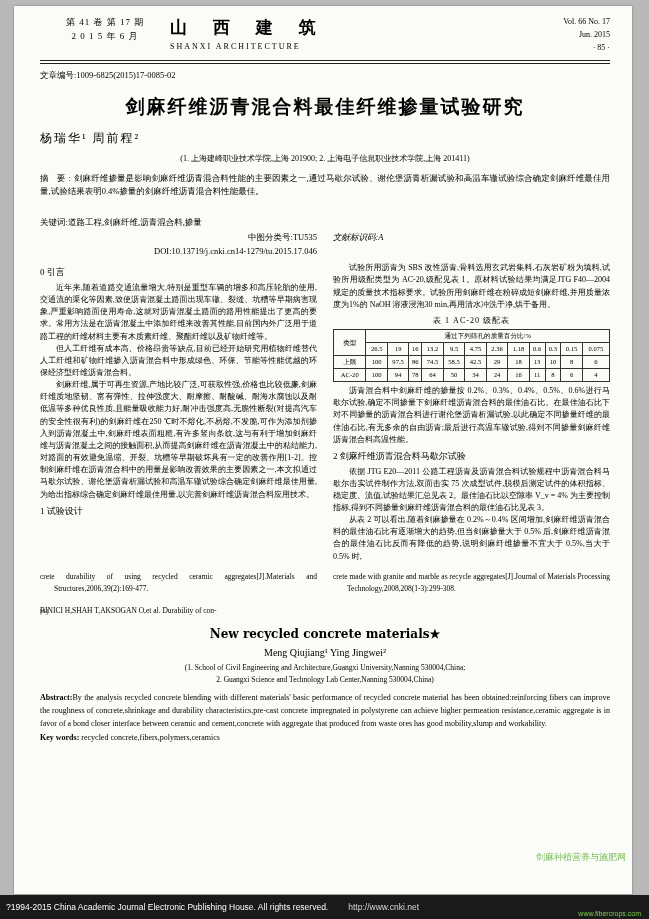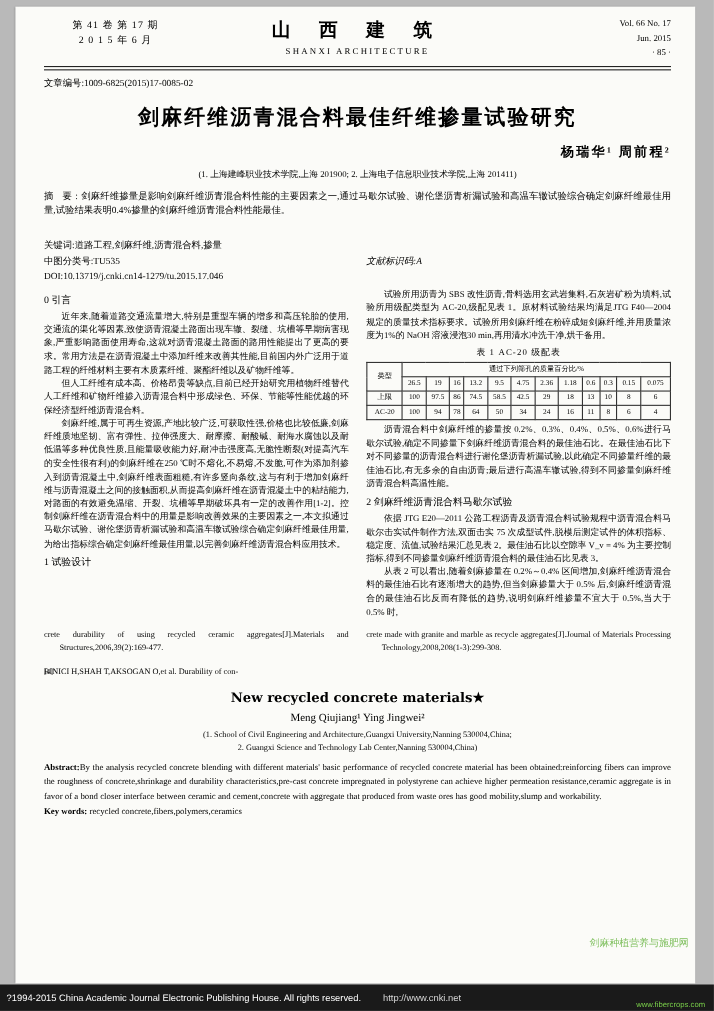--- a/index.html
+++ b/index.html
@@ -14,34 +14,34 @@
     background:#fbfbf8;
     box-shadow:0 0 2px rgba(0,0,0,.4);
     overflow:hidden;
   }
   .inner{position:absolute;left:26px;top:10px;width:570px;}
 
   
   .masthead{display:flex;align-items:flex-start;justify-content:space-between;
     padding-bottom:4px;}
   .mh-left{font-size:9px;line-height:1.5;text-align:center;width:130px;letter-spacing:1px;}
-  .mh-mid{text-align:center;flex:1;}
+  .mh-mid{flex:1;}
   .mh-mid .cn{font-size:17px;letter-spacing:10px;font-family:"DejaVu Serif",serif;font-weight:bold;}
   .mh-mid .en{font-size:8px;letter-spacing:2px;margin-top:3px;}
   .mh-right{font-size:8px;line-height:1.6;text-align:right;width:130px;}
   .rule{border-top:1px solid #222;margin-top:2px;}
   .rule2{border-top:1px solid #222;margin-top:1.5px;}
 
   
   .artno{font-size:8.5px;margin-top:6px;}
   .title{
     text-align:center;font-size:19px;font-weight:bold;letter-spacing:2px;
     margin:12px 0 10px 0;font-family:"DejaVu Serif",serif;
   }
-  .authors{text-align:right;font-size:12px;letter-spacing:2px;margin-bottom:6px;font-weight:bold;}
+  .authors{text-align:left;font-size:12px;letter-spacing:2px;margin-bottom:6px;font-weight:normal;}
   .affil{text-align:center;font-size:8px;line-height:1.5;}
   .abs{font-size:8.5px;line-height:1.55;margin-top:7px;text-align:justify;}
   .abs .lbl{letter-spacing:3px;}
   .kw{font-size:8.5px;margin-top:19px;}
   .clc{font-size:8.5px;margin-top:3px;}
   .doi{font-size:8.5px;margin-top:2px;}
 
   
   .cols{display:flex;gap:16px;margin-top:6px;}
   .col{width:277px;font-size:8px;line-height:1.52;text-align:justify;}
@@ -111,21 +111,21 @@
     <div class="authors">杨瑞华¹    周前程²</div>
     <div class="affil">(1. 上海建峰职业技术学院,上海   201900;   2. 上海电子信息职业技术学院,上海   201411)</div>
 
     <div class="abs">
       <span class="lbl">摘  要:</span><span>剑麻纤维掺量是影响剑麻纤维沥青混合料性能的主要因素之一,通过马歇尔试验、谢伦堡沥青析漏试验和高温车辙试验综合确定剑麻纤维最佳用量,试验结果表明0.4%掺量的剑麻纤维沥青混合料性能最佳。</span>
     </div>
     <div class="kw">
       <span>关键词:</span><span>道路工程,剑麻纤维,沥青混合料,掺量</span>
     </div>
     <div style="display:flex;">
-      <div style="width:277px;margin-right:16px;">
+      <div style="width:277px;margin-right:16px;text-align:right;">
         <div class="clc">中图分类号:TU535</div>
         <div class="doi">DOI:10.13719/j.cnki.cn14-1279/tu.2015.17.046</div>
       </div>
       <div style="width:277px;font-style:italic;">
         <div class="clc">文献标识码:A</div>
       </div>
     </div>
 
     <div class="cols">
 

